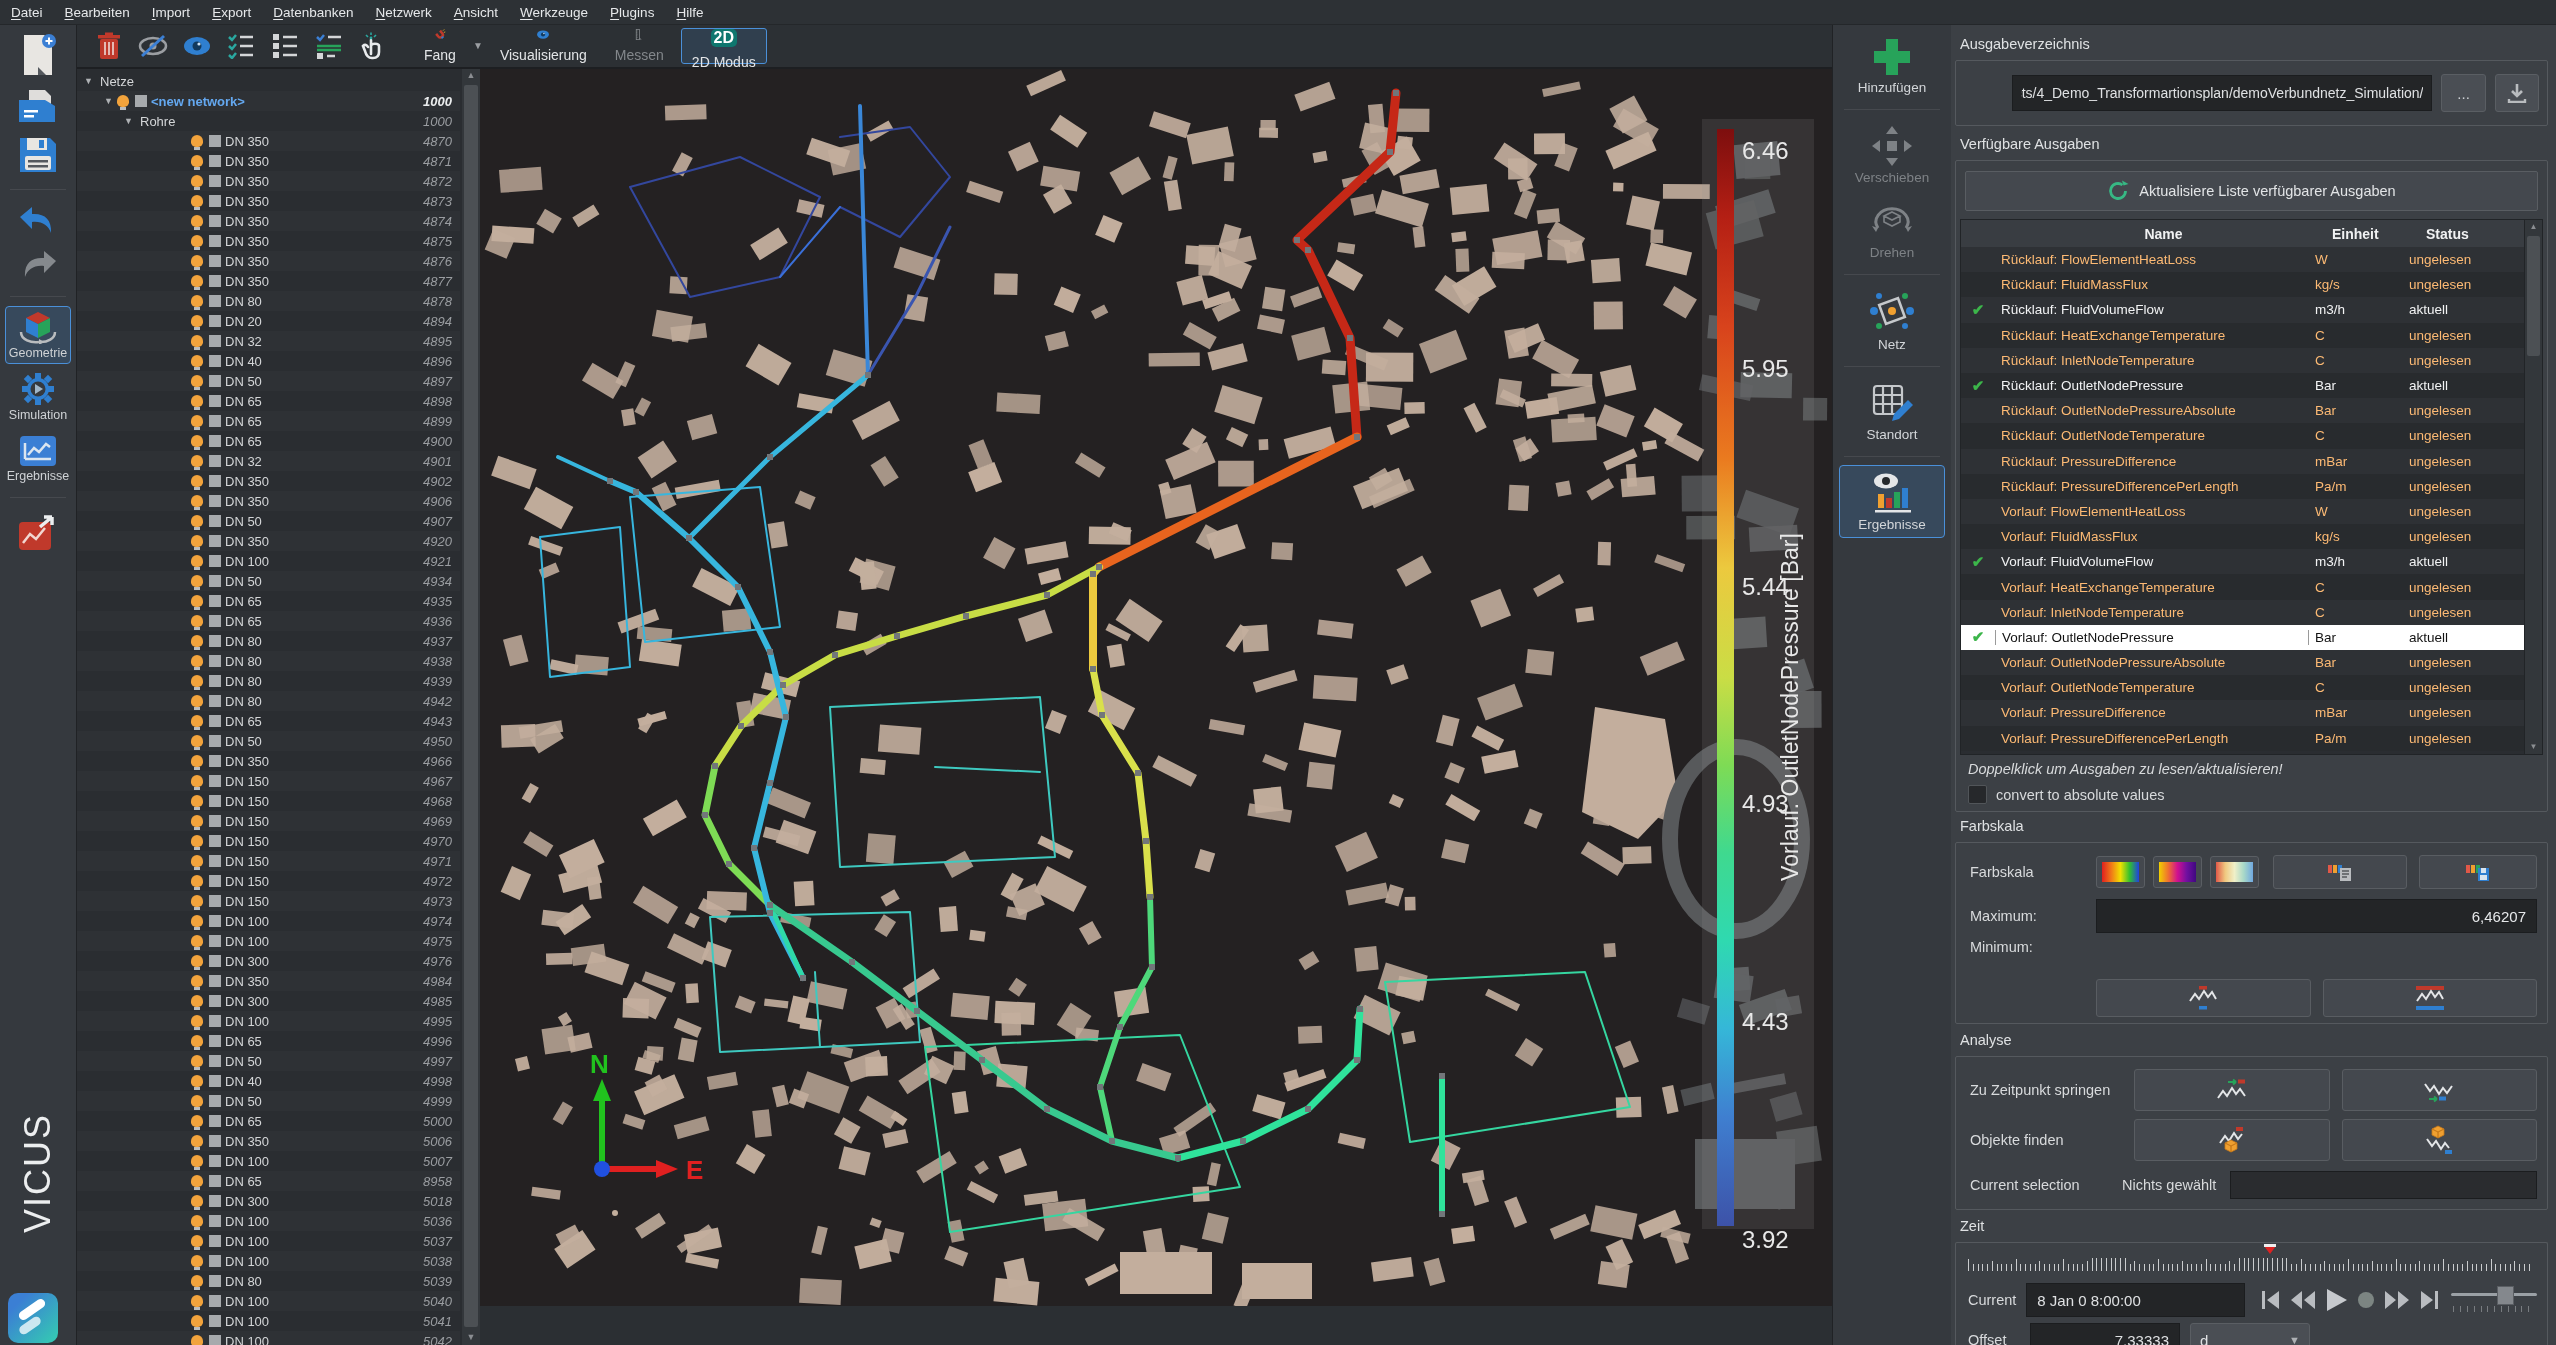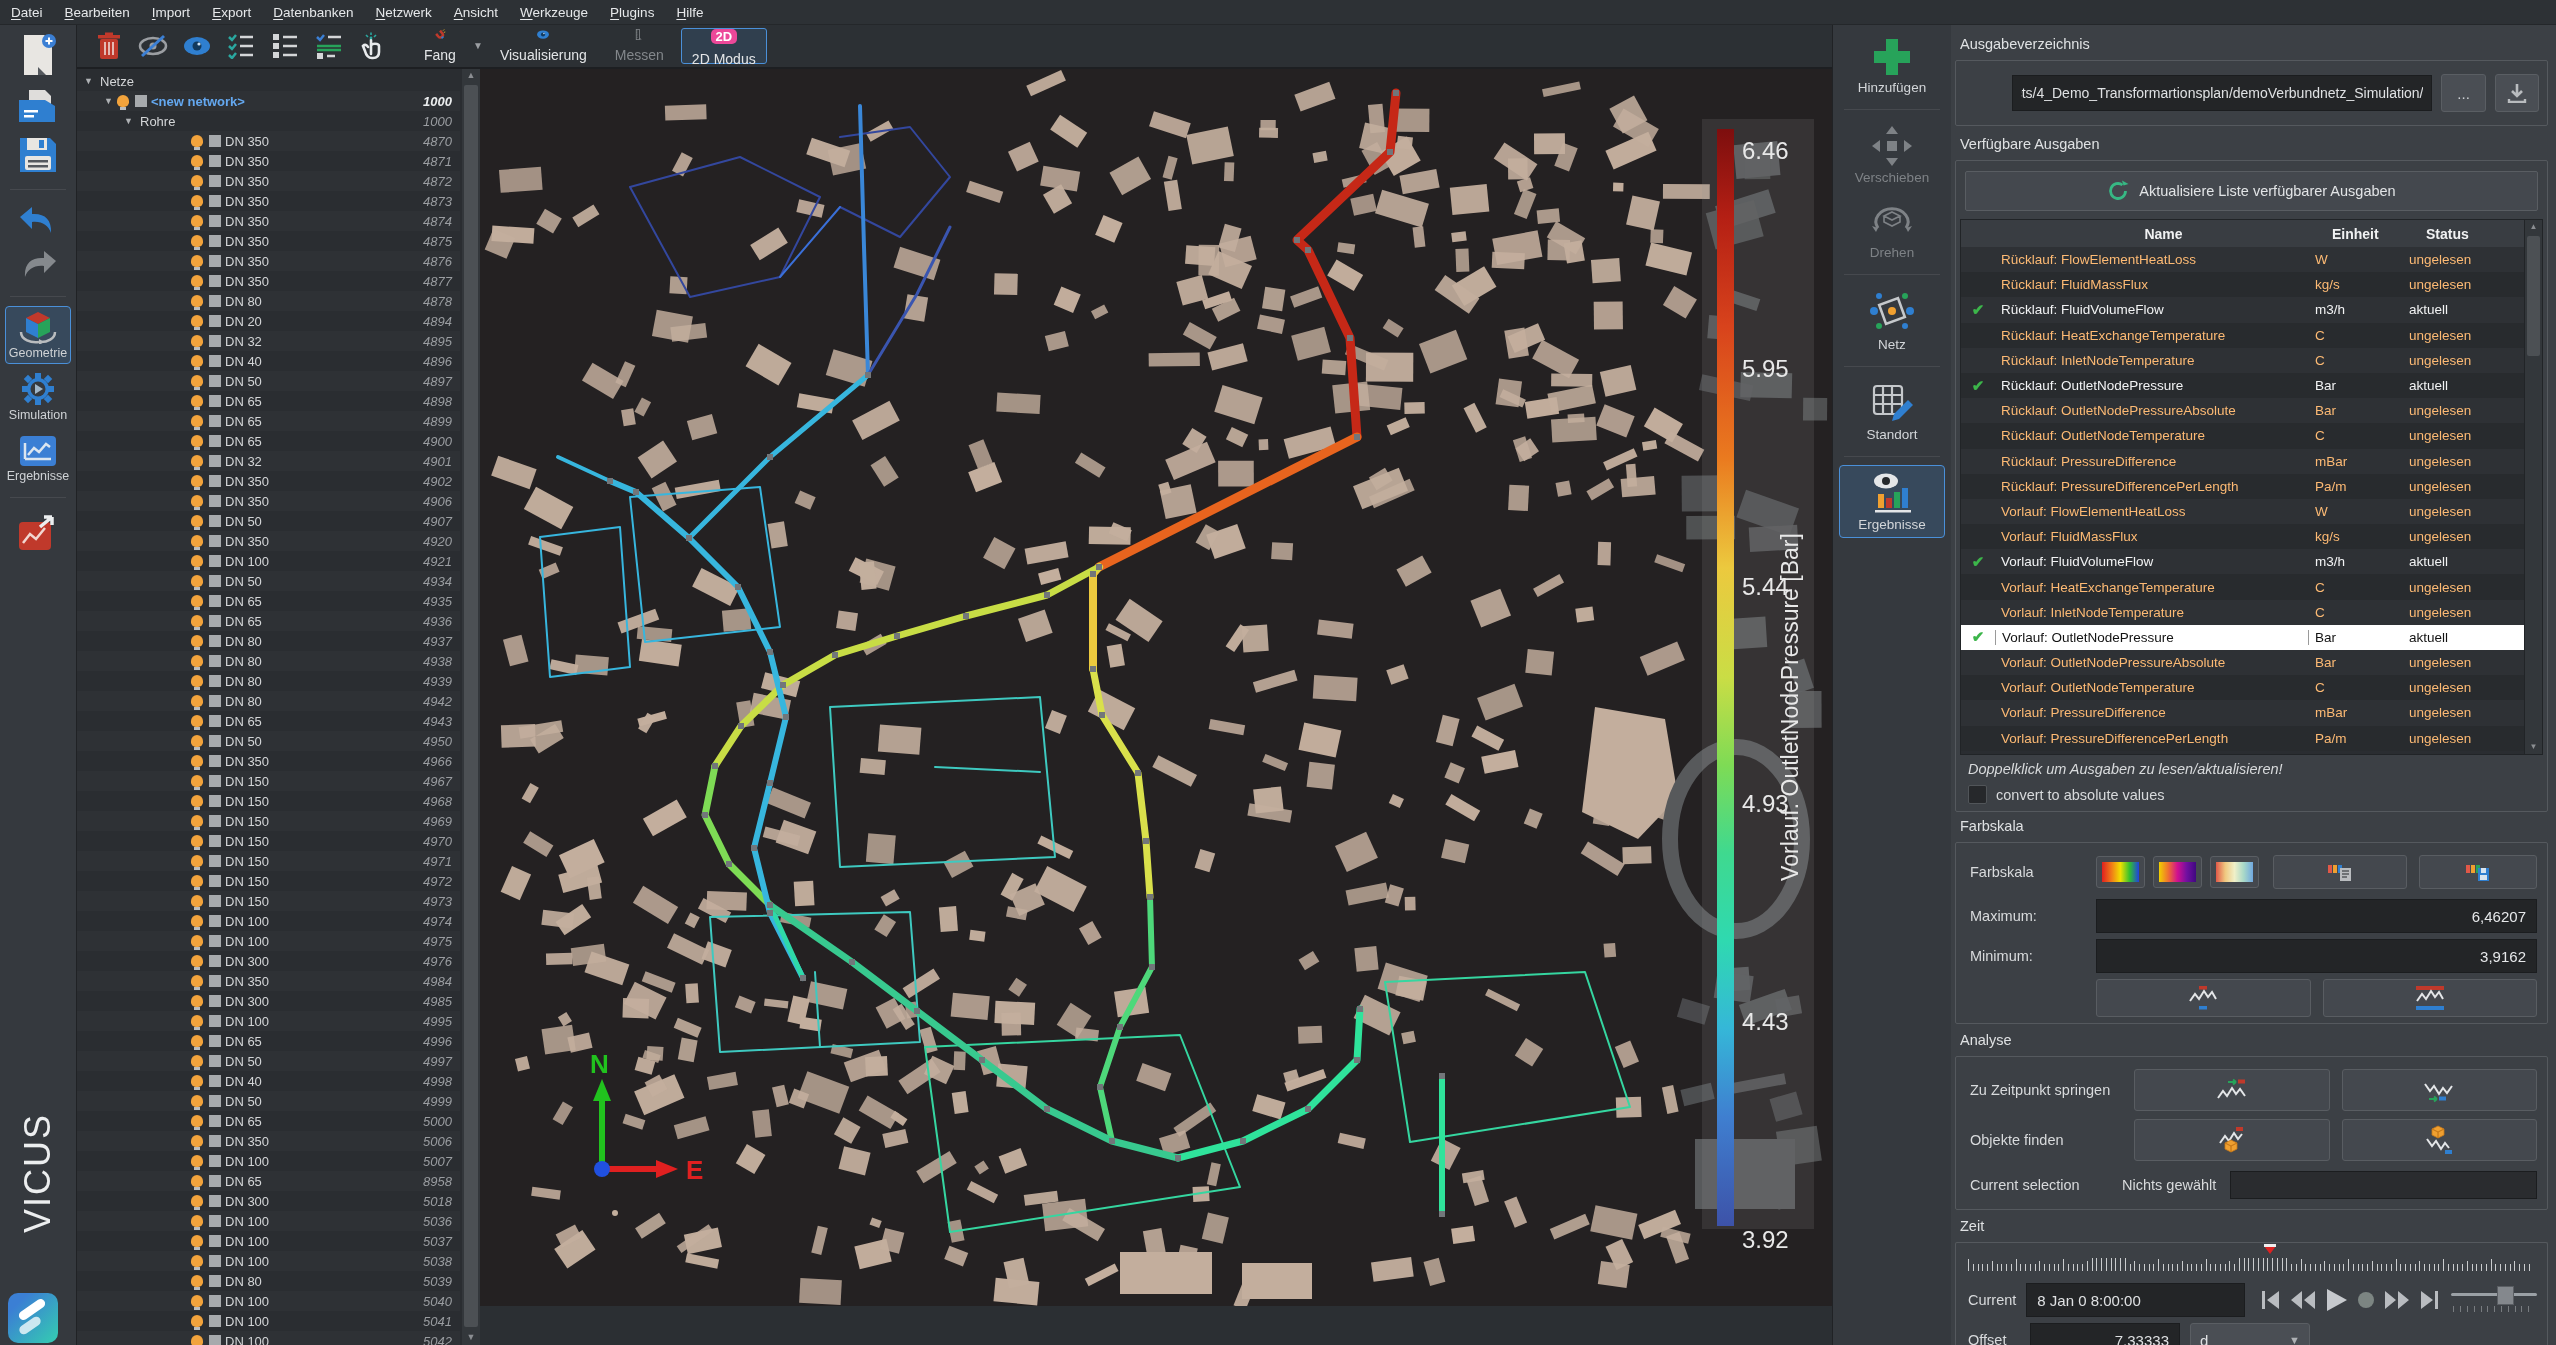--- a/index.html
+++ b/index.html
@@ -31,22 +31,22 @@
   .brandlogo i.b2{top:28px;width:24px;left:10px;opacity:.75;}
   
   .toolbar{position:absolute;left:76px;top:24px;width:1756px;height:43px;background:#2c3034;
     border-bottom:2px solid #1d1f22;display:flex;align-items:center;z-index:10;}
   .tbico{width:38px;height:34px;display:flex;align-items:center;justify-content:center;margin:0 3px;border-radius:3px;}
   .tbtn{height:34px;display:flex;align-items:center;gap:7px;padding:0 10px;margin:0 3px;border-radius:3px;
     font-size:14px;color:#e3e5e7;border:1px solid transparent;flex-direction:column;}
   .tbtn.disabled{color:#83878b;}
   .tbtn.active{background:rgba(66,133,200,.18);border:1px solid #4a90d9;}
   .caretbtn{width:16px;height:34px;display:flex;align-items:center;justify-content:center;color:#9b9ea2;font-size:10px;}
-  .ico2d{width:26px;height:24px;border-radius:5px;background:#ec4899;color:#fff;font-weight:bold;
-    font-size:13px;display:flex;align-items:center;justify-content:center;}
+  .ico2d{width:26px;height:24px;border-radius:5px;background:#0f766e;color:#fff;font-weight:bold;
+    font-size:16px;display:flex;align-items:center;justify-content:center;}
   
   .treepanel{position:absolute;left:76px;top:67px;width:404px;height:1278px;background:#2a2d31;z-index:5;}
   .treerows{position:absolute;left:0;top:4px;right:20px;bottom:0;overflow:hidden;}
   .trow{height:20px;display:flex;align-items:center;font-size:13px;color:#d4d6d8;white-space:nowrap;}
   .trow:nth-child(even){background:#2e3135;}
   .trow .num{margin-left:auto;font-style:italic;color:#9a9da1;padding-right:8px;}
   .trow .arrow{width:10px;height:10px;display:inline-block;color:#aeb1b4;font-size:9px;line-height:10px;}
   .bulb{width:12px;height:12px;border-radius:50% 50% 40% 40%;background:#f2a33c;position:relative;display:inline-block;margin:0 3px;}
   .bulb:after{content:"";position:absolute;left:3px;bottom:-3px;width:6px;height:3px;background:#b9bcbf;}
   .sq{width:12px;height:12px;background:#a7aaad;display:inline-block;margin:0 4px 0 3px;}
@@ -1619,23 +1619,20 @@
       </div>
     </div>
     <div class="frow" style="left:14px;top:56px;right:10px;">
       <span class="flabel" style="width:126px;">Maximum:</span>
       <div class="numfield" style="flex:1;">
           <span>6,46207</span>
         </div>
     </div>
     <div class="frow" style="left:14px;top:96px;right:10px;">
       <span class="flabel" style="width:126px;">Minimum:</span>
-      <div class="numfield" style="flex:1;">
-          <span>3,9162</span>
-        </div>
     </div>
     <div class="frow" style="left:140px;top:136px;right:10px;gap:12px;">
       <div class="abtn" style="flex:1;height:36px;">
         <svg width="34" height="26" viewBox="0 0 34 26">
           <rect x="13" y="1" width="8" height="3.5" fill="#c0392b"></rect>
           <path d="M4 16 l5 -7 l4 5 l5 -8 l4 6 l4 -5 l4 7" stroke="#e4e6e8" stroke-width="2" fill="none"></path>
           <rect x="13" y="21" width="8" height="3.5" fill="#2f7fd0"></rect>
         </svg>
       </div>
       <div class="abtn" style="flex:1;height:36px;">

